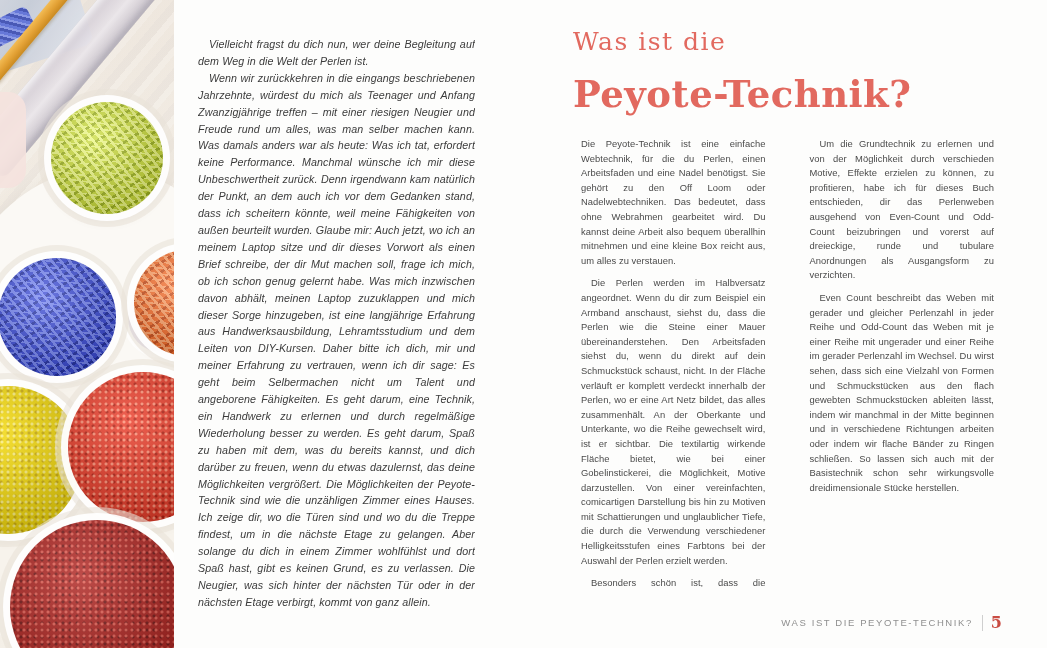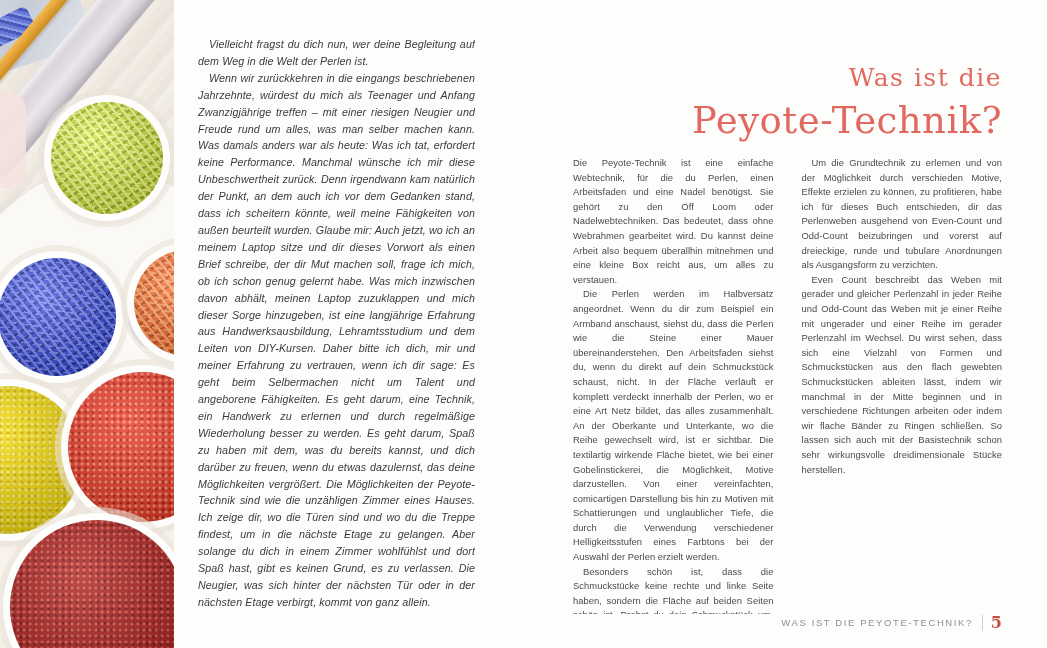--- a/index.html
+++ b/index.html
@@ -94,31 +94,31 @@
   
   .left-col{
     position:absolute;left:198px;top:36px;width:277px;height:580px;overflow:hidden;
     font-size:10.7px;line-height:16.9px;color:#3b3b3b;
     text-align:justify;letter-spacing:.1px;font-style:italic;
   }
   .left-col p{margin:0;text-indent:11px;}
 
   
   .right-page{position:absolute;left:573px;top:0;width:429px;height:648px;}
-  .heading{padding-top:64px;text-align:right;color:#e2695f;font-family:"DejaVu Serif","Liberation Serif",serif;}
+  .heading{padding-top:28px;text-align:left;color:#e2695f;font-family:"DejaVu Serif","Liberation Serif",serif;}
   .heading .line1{font-size:25px;letter-spacing:1.5px;line-height:1.1;font-weight:400;}
-  .heading .line2{font-size:37px;letter-spacing:.5px;line-height:1.15;font-weight:400;margin-top:8px;}
+  .heading .line2{font-size:37px;letter-spacing:.5px;line-height:1.15;font-weight:700;margin-top:17px;}
   .columns{
     display:flex;gap:28px;margin-top:14px;height:458px;overflow:hidden;
   }
   .col{
     flex:1;font-size:9.4px;line-height:14.6px;color:#4a4a4a;
     text-align:justify;letter-spacing:.05px;
   }
-  .col p{margin:0;text-indent:10px;}
+  .col p{margin:8px;text-indent:10px;}
   .col p.no-indent{text-indent:0;}
 
   .footer{
     position:absolute;right:0;bottom:16px;
     display:flex;align-items:center;justify-content:flex-end;
     font-size:9.5px;letter-spacing:1.6px;color:#8f8f8f;
   }
   .footer .sep{display:inline-block;width:1px;height:16px;background:#cfcfcf;margin:0 8px 0 9px;}
   .footer .pagenum{
     font-family:"DejaVu Serif","Liberation Serif",serif;

